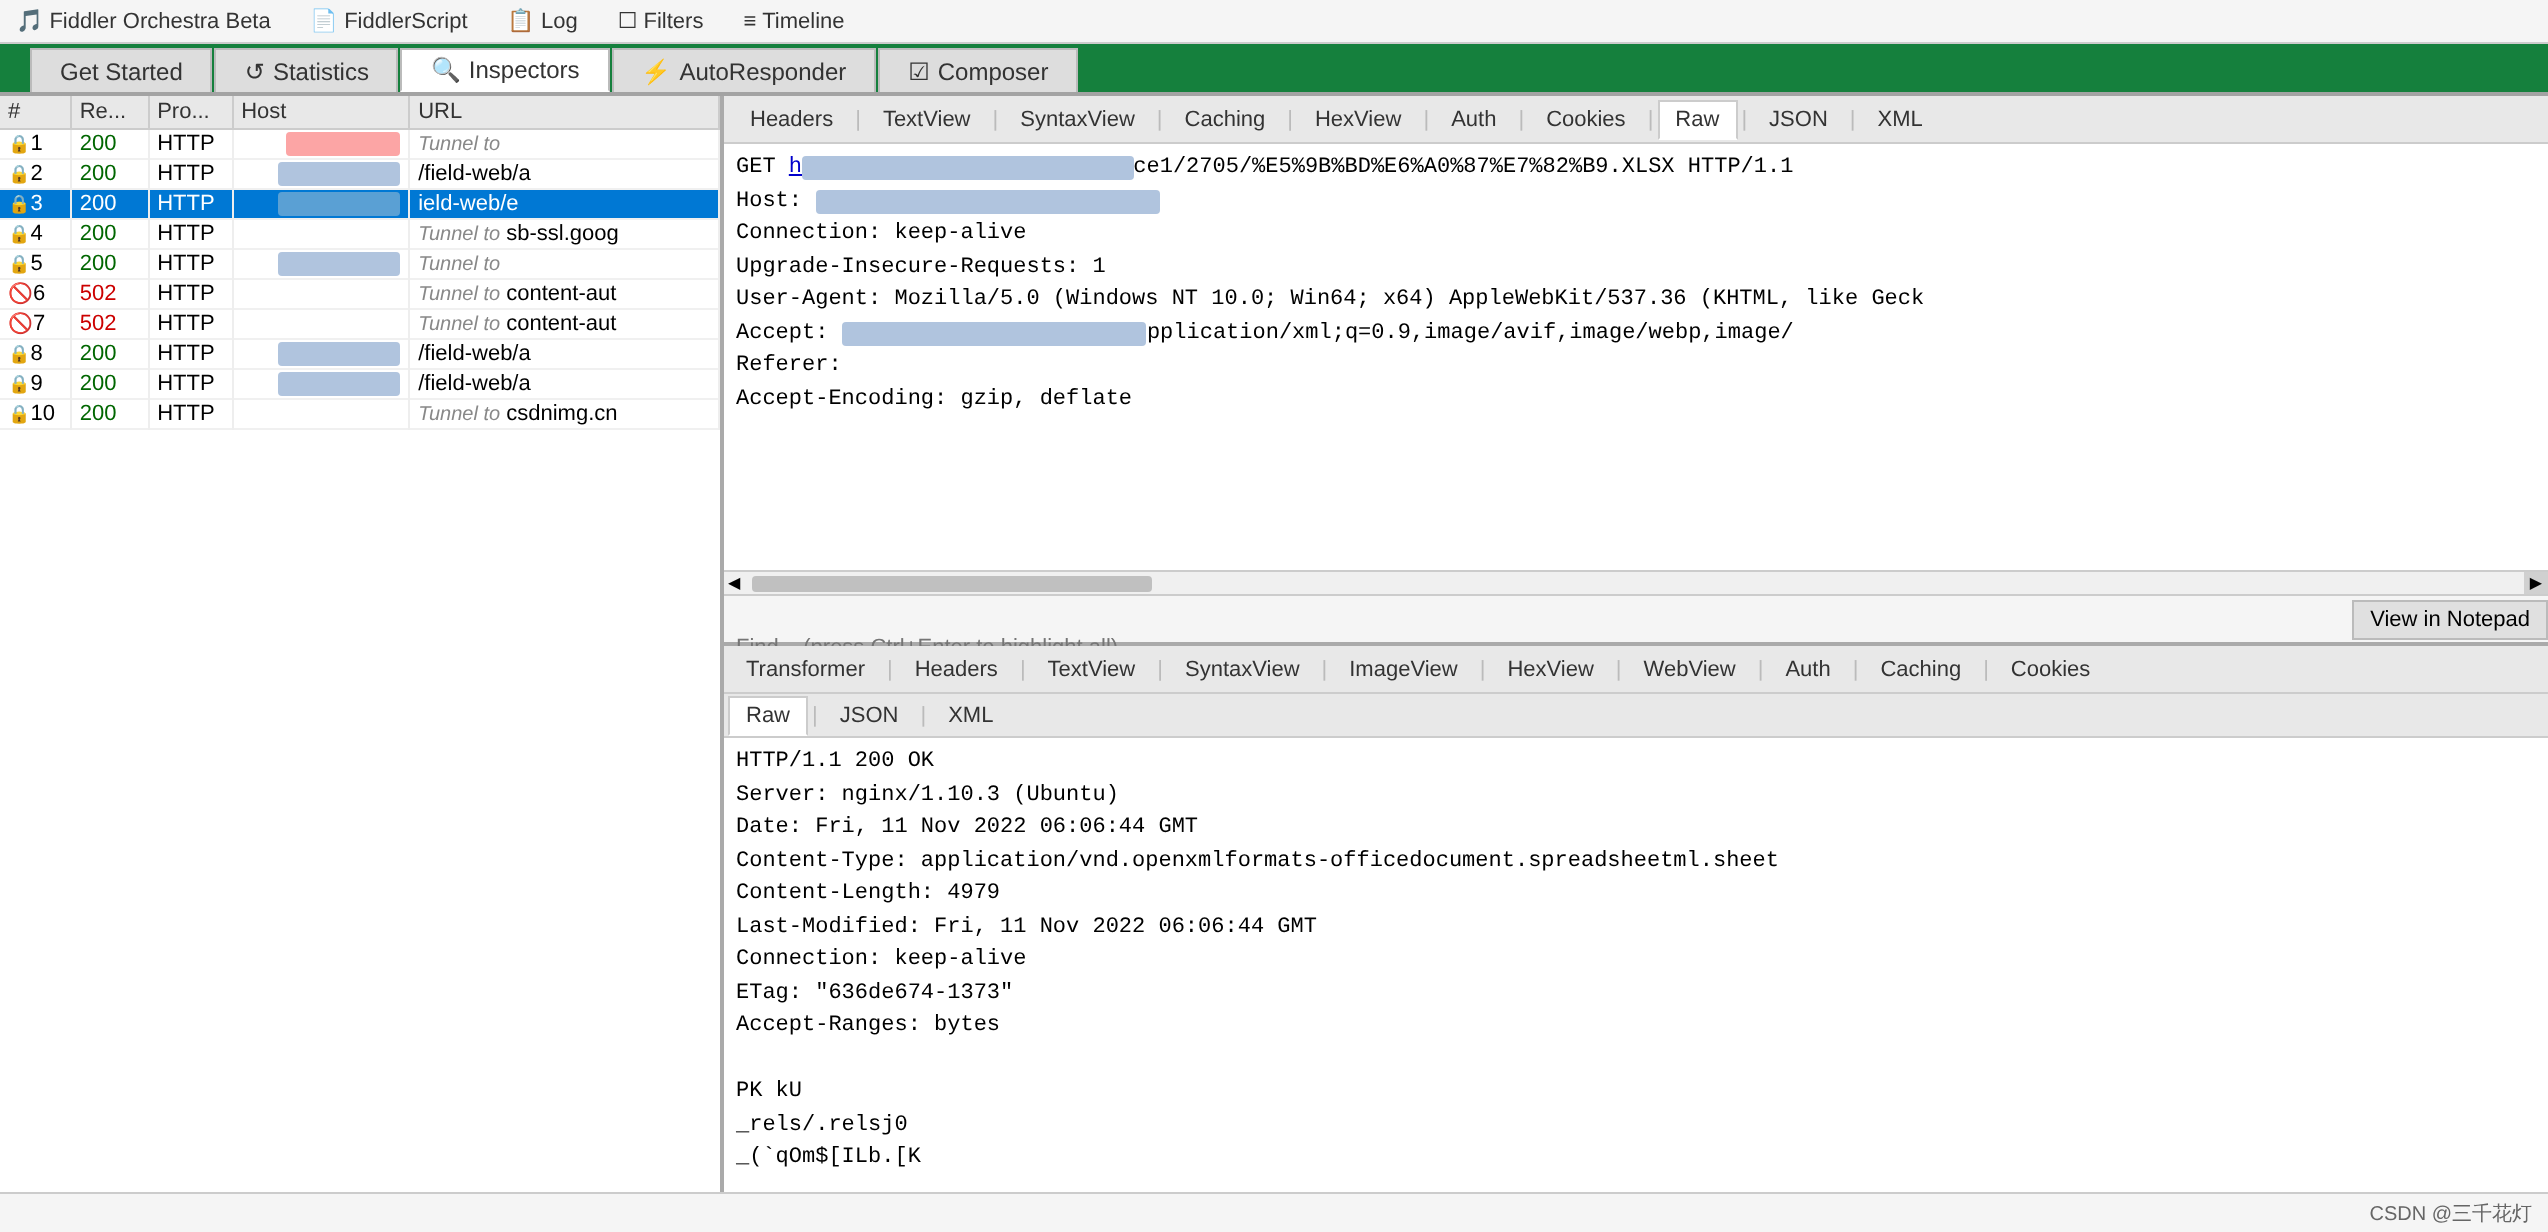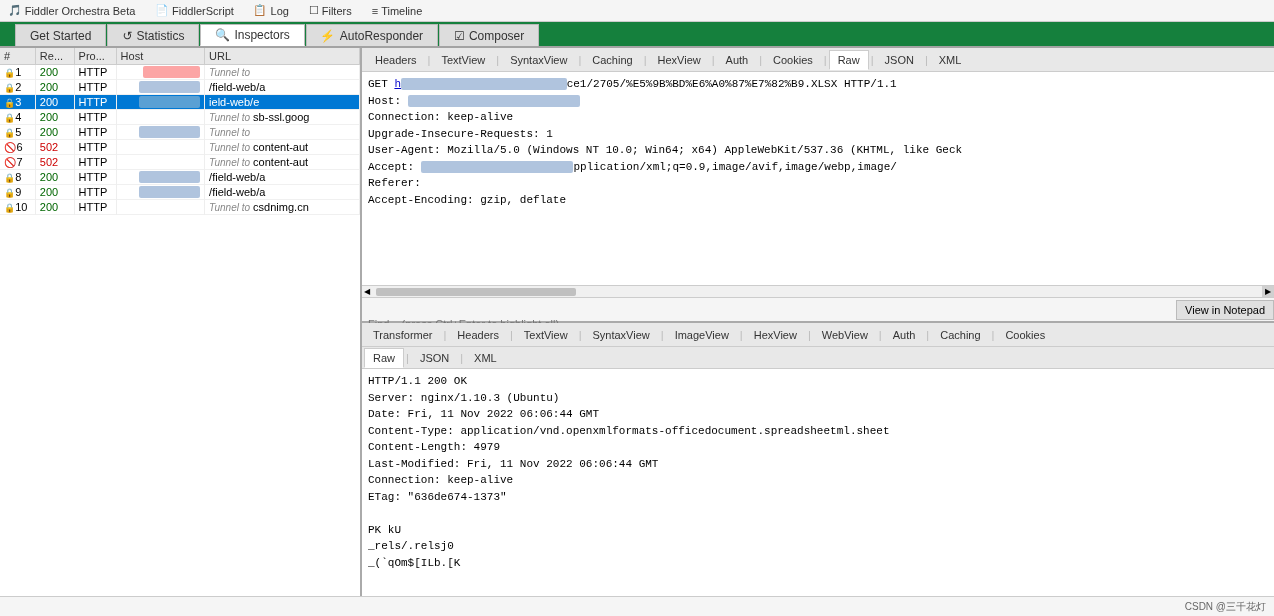--- a/index.html
+++ b/index.html
@@ -574,20 +574,21 @@
 
       <div class="response-content">
         <div>HTTP/1.1 200 OK</div>
         <div>Server: nginx/1.10.3 (Ubuntu)</div>
         <div>Date: Fri, 11 Nov 2022 06:06:44 GMT</div>
         <div>Content-Type: application/vnd.openxmlformats-officedocument.spreadsheetml.sheet</div>
         <div>Content-Length: 4979</div>
         <div>Last-Modified: Fri, 11 Nov 2022 06:06:44 GMT</div>
         <div>Connection: keep-alive</div>
         <div>ETag: "636de674-1373"</div>
+        <div>Accept-Ranges: bytes</div>
         <div>&nbsp;</div>
         <div>PK kU</div>
         <div>_rels/.relsj0</div>
         <div>_(`qOm$[ILb.[K</div>
       </div>
     </div>
 
   </div>
 </div>
 

